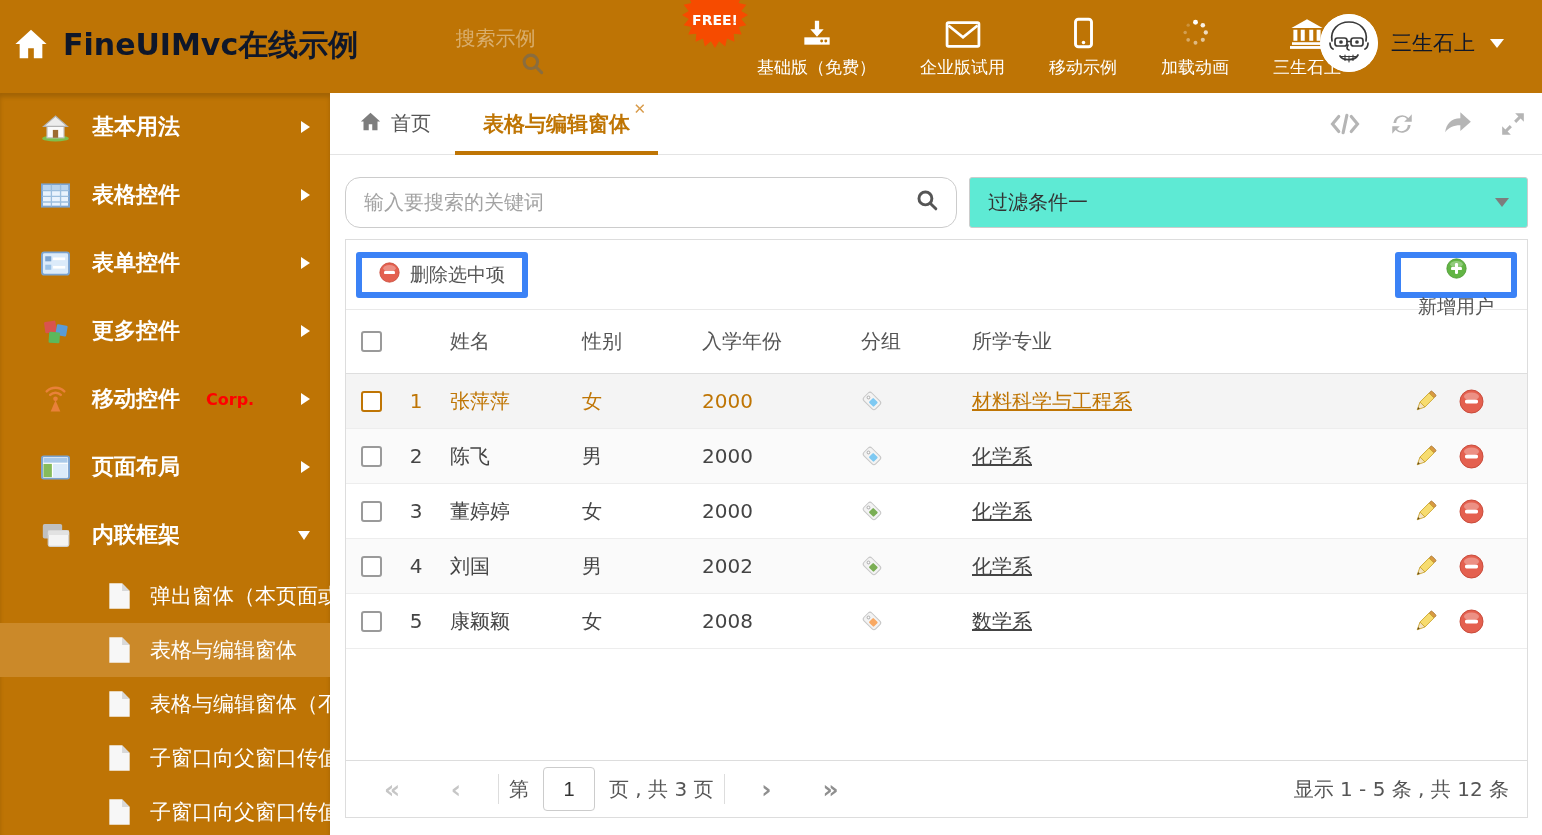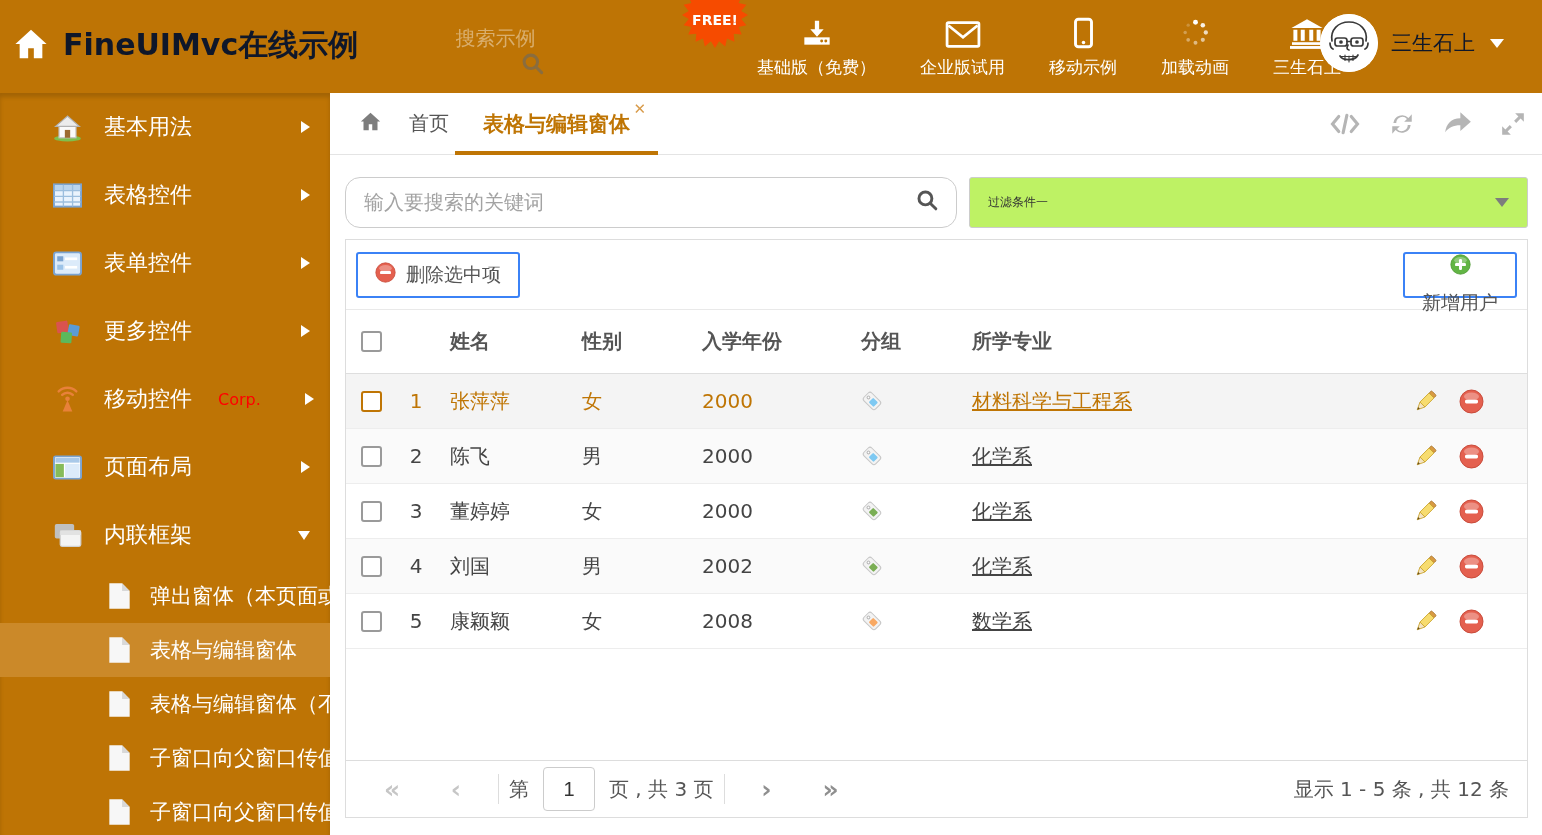--- a/index.html
+++ b/index.html
@@ -21,62 +21,62 @@
        cursor:pointer;padding:0 22px;white-space:nowrap;}
   .nav-item .ic{height:36px;display:flex;align-items:flex-end;}
   .userbox{position:absolute;right:38px;top:14px;display:flex;align-items:center;gap:13px;color:#0f172a;
        font-size:21px;cursor:pointer;}
   .avatar{width:58px;height:58px;border-radius:50%;background:#fff;overflow:hidden;flex:0 0 auto;}
   .caret-down{width:0;height:0;border-top:9px solid #fff;border-left:7px solid transparent;
        border-right:7px solid transparent;margin-left:2px;}
   
   .sidebar{position:absolute;left:0;top:93px;width:330px;bottom:0;background:var(--brand);
        box-shadow:inset 0 4px 4px rgba(0,0,0,.15);overflow:hidden;z-index:4;}
-  .side-item{height:68px;display:flex;align-items:center;gap:22px;padding:0 20px 0 52px;color:#fff;
-       font-size:22px;cursor:pointer;white-space:nowrap;}
+  .side-item{height:68px;display:flex;align-items:center;gap:22px;padding:0 20px 0 40px;color:#fff;
+       font-size:22px;cursor:pointer;white-space:nowrap;font-weight:bold;}
   .side-item .ic{width:30px;height:30px;display:flex;align-items:center;justify-content:center;flex:0 0 auto;}
   .side-item .grow{flex:1;}
   .badge-corp{color:#ff0000;font-size:16px;margin-left:4px;}
   .arrow-r{width:0;height:0;border-left:9px solid #fff;border-top:6px solid transparent;border-bottom:6px solid transparent;}
   .arrow-d{width:0;height:0;border-top:9px solid #fff;border-left:6px solid transparent;border-right:6px solid transparent;}
   .sub-item{height:54px;display:flex;align-items:center;gap:18px;padding-left:108px;color:#fff;
        font-size:21px;cursor:pointer;white-space:nowrap;}
   .sub-item.active{background:var(--sel);}
   .sub-item .ic{width:24px;height:28px;display:flex;align-items:center;flex:0 0 auto;}
   
   .content{position:absolute;left:330px;top:93px;right:0;bottom:0;background:#fff;}
   .tabstrip{position:absolute;left:0;right:0;top:0;height:61px;border-bottom:1px solid #e4e4e4;}
-  .tab-home{position:absolute;left:30px;top:0;height:61px;display:flex;align-items:center;gap:28px;
+  .tab-home{position:absolute;left:30px;top:0;height:61px;display:flex;align-items:center;gap:10px;
        color:#555;font-size:20px;cursor:pointer;}
   .tab-active{position:absolute;left:125px;top:0;height:61px;width:203px;display:flex;align-items:center;
        justify-content:center;color:var(--accent);font-weight:bold;font-size:21px;cursor:pointer;}
   .tab-underline{position:absolute;left:0;right:0;bottom:-1px;height:4px;background:var(--accent);}
   .tab-close{position:absolute;right:12px;top:7px;color:#D89B4A;font-weight:bold;font-size:15px;cursor:pointer;}
   .tab-tools{position:absolute;right:16px;top:0;height:61px;display:flex;align-items:center;gap:28px;}
   .tab-tools .tool{cursor:pointer;display:flex;align-items:center;}
   
   .filter-row{position:absolute;left:15px;right:14px;top:84px;height:51px;display:flex;gap:12px;}
   .search-box{flex:0 0 578px;border:1px solid #ccc;border-radius:15px;display:flex;align-items:center;
        padding:0 16px;background:#fff;}
   .search-box input{flex:1;border:0;outline:0;font-size:20px;color:#333;background:transparent;}
   .search-box input::placeholder{color:#a3a3a3;}
   .dropdown{flex:1;border:1px solid #ccc;border-radius:3px;display:flex;align-items:center;
-       padding:0 18px;font-size:12px;color:#333;cursor:pointer;background:#bef264;}
+       padding:0 18px;font-size:20px;color:#333;cursor:pointer;background:#5eead4;}
   .dd-caret{margin-left:auto;width:0;height:0;border-top:9px solid #7d7d7d;
        border-left:7px solid transparent;border-right:7px solid transparent;}
   
   .grid-panel{position:absolute;left:15px;right:14px;top:146px;bottom:17px;border:1px solid #ddd;background:#fff;}
   .grid-toolbar{position:absolute;left:0;right:0;top:0;height:69px;border-bottom:1px solid #e9e9e9;
        display:flex;align-items:center;padding:0 10px;}
-  .btn{display:flex;align-items:center;gap:10px;border:2px solid #3b82f6;border-radius:3px;background:#fff;
+  .btn{display:flex;align-items:center;gap:10px;border:6px solid #3b82f6;border-radius:3px;background:#fff;
        height:46px;padding:0 17px;font-size:19px;color:#555;cursor:pointer;}
   .btn.add{margin-left:auto;flex-direction:column;}
   .thead,.trow{display:grid;grid-template-columns:48px 44px 132px 120px 158px 112px 1fr 56px 74px;align-items:center;}
   .thead{position:absolute;left:0;right:0;top:70px;height:63px;border-bottom:1px solid #dedede;
-       color:#555;font-size:20px;font-weight:bold;}
+       color:#555;font-size:20px;}
   .rows{position:absolute;left:0;right:0;top:134px;}
   .trow{height:54px;border-bottom:1px solid #ededed;font-size:20px;color:#444;}
   .trow.alt{background:#fafafa;}
   .trow.selected{background:#f4f4f4;color:var(--accent);}
   .trow a{color:inherit;text-decoration:underline;cursor:pointer;}
   .c-cb{padding-left:15px;}
   .cb{width:17px;height:17px;border:2px solid #9a9a9a;border-radius:3px;background:#fff;cursor:pointer;}
   .trow.selected .cb{border-color:var(--accent);}
   .c-num{text-align:center;}
   .c-name,.c-gender,.c-year,.c-major{padding-left:12px;white-space:nowrap;}

